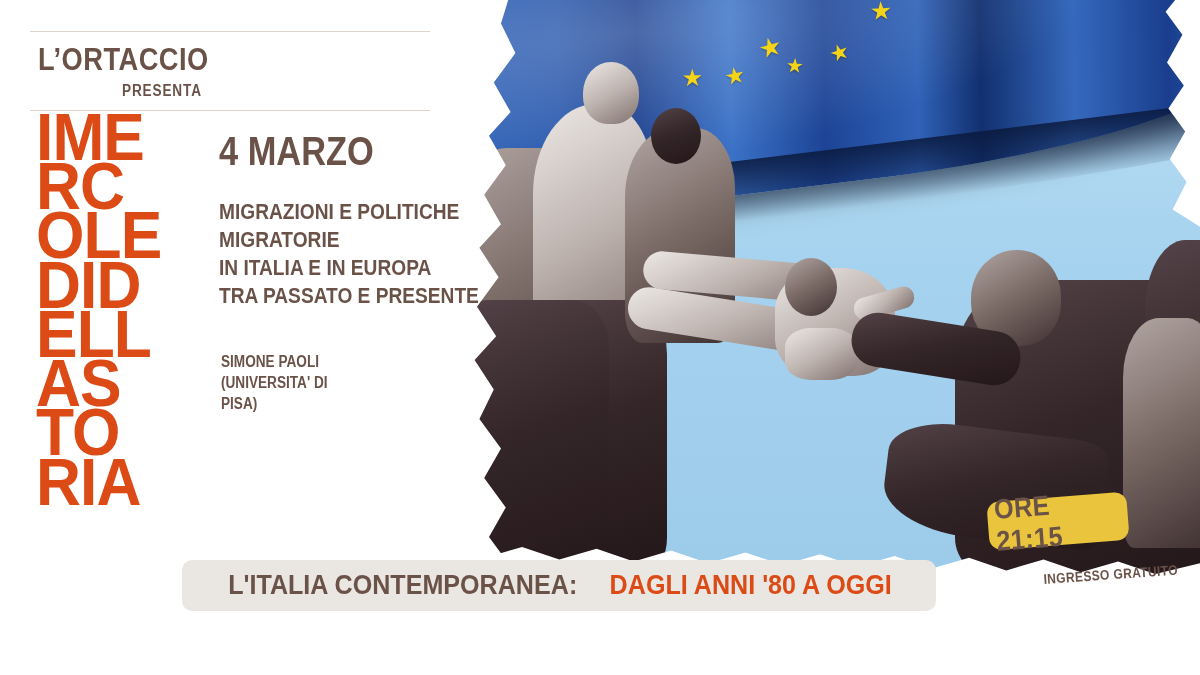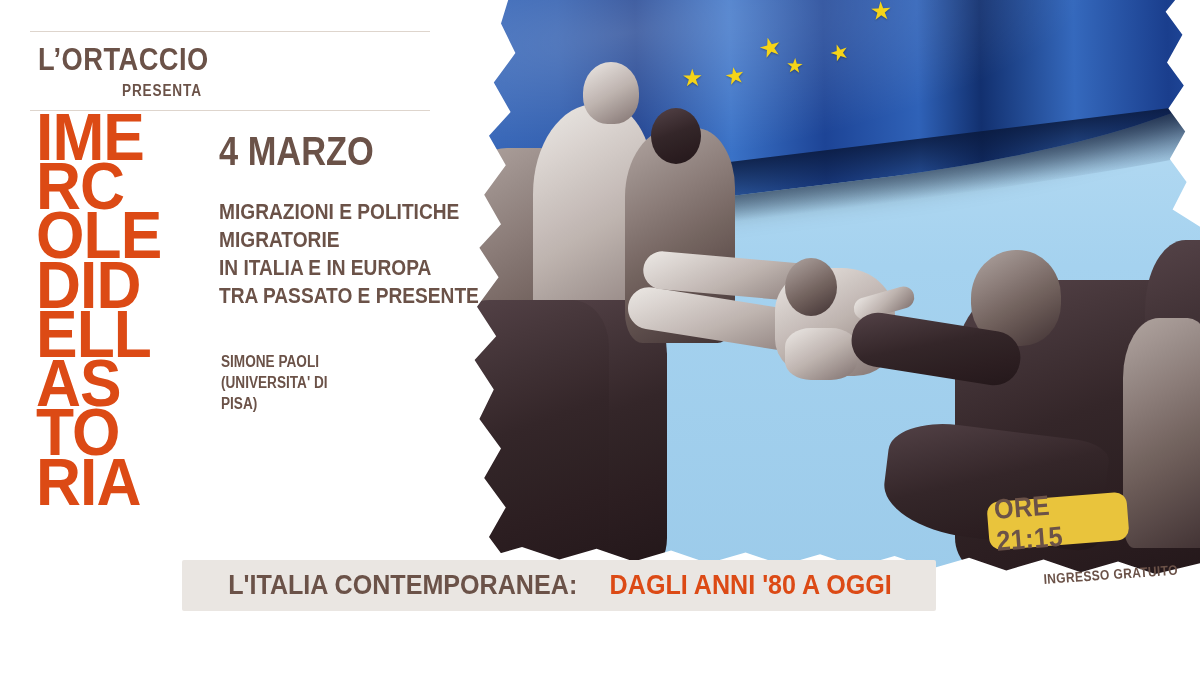--- a/index.html
+++ b/index.html
@@ -203,21 +203,21 @@
   .speaker .spline { display: block; }
 
   
   .banner {
     position: absolute;
     left: 182px;
     top: 560px;
     width: 754px;
     height: 51px;
     background: #eae6e2;
-    border-radius: 2px;
+    border-radius: 10px;
     display: flex;
     align-items: center;
     justify-content: center;
     gap: 9px;
   }
   .banner-a {
     color: #6b5248;
     font-weight: 700;
     font-size: 27px;
     letter-spacing: 0px;

